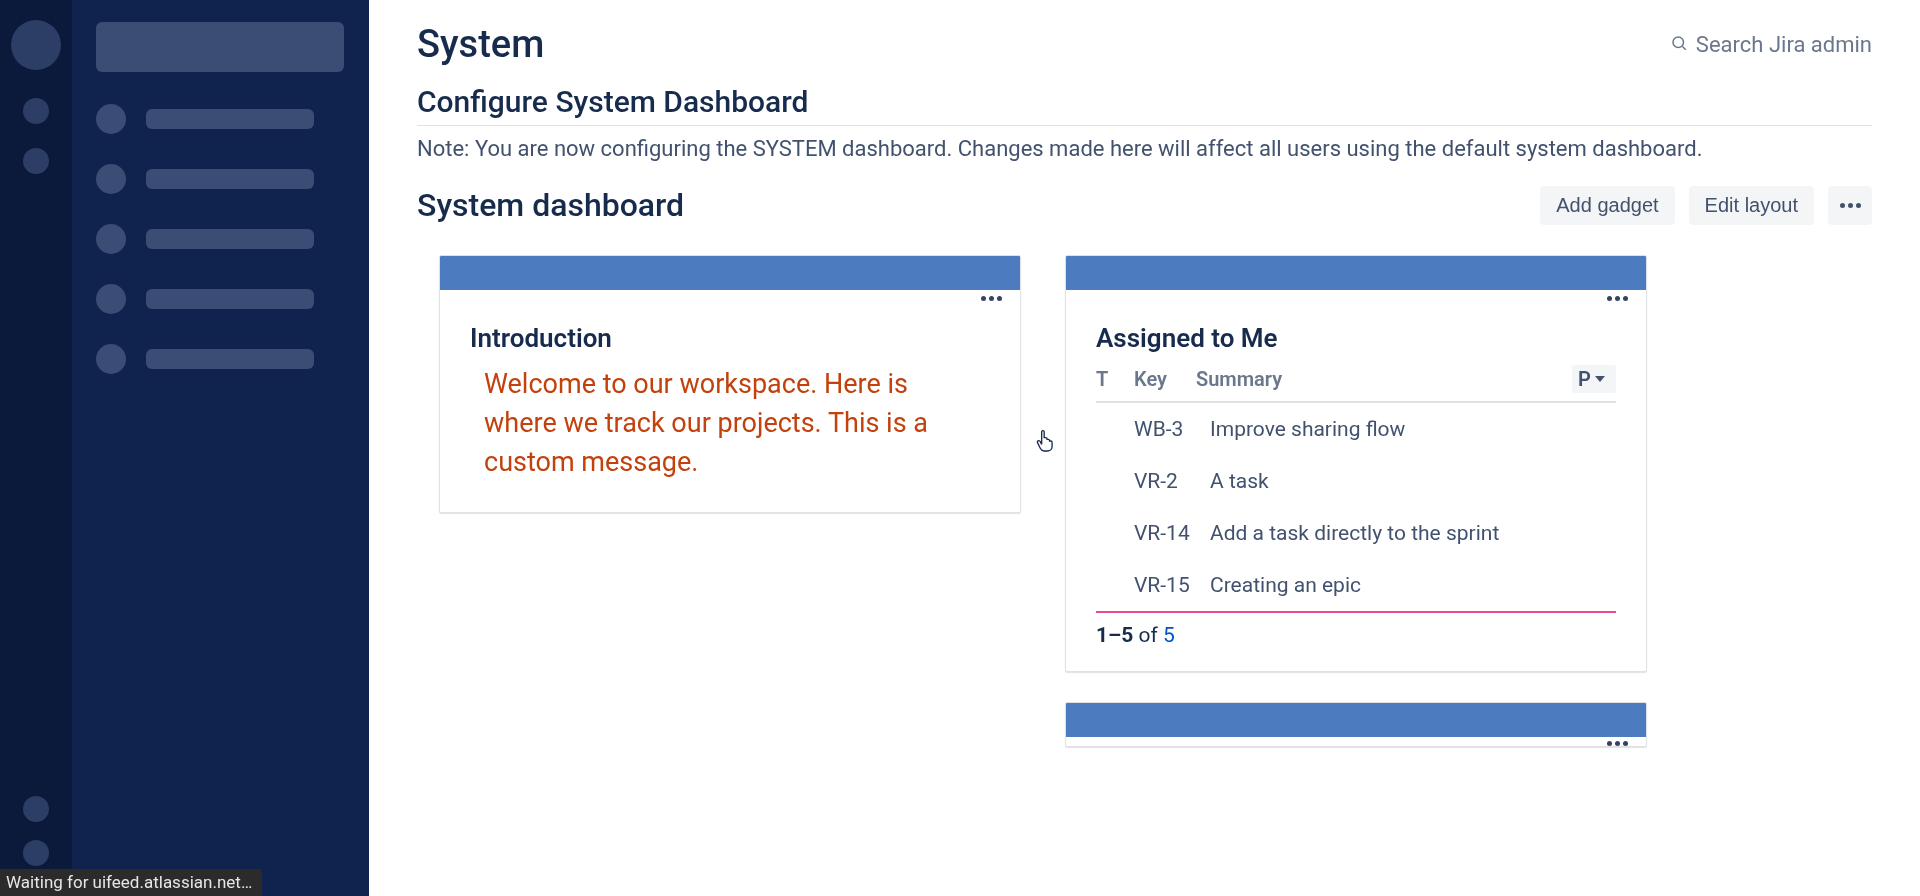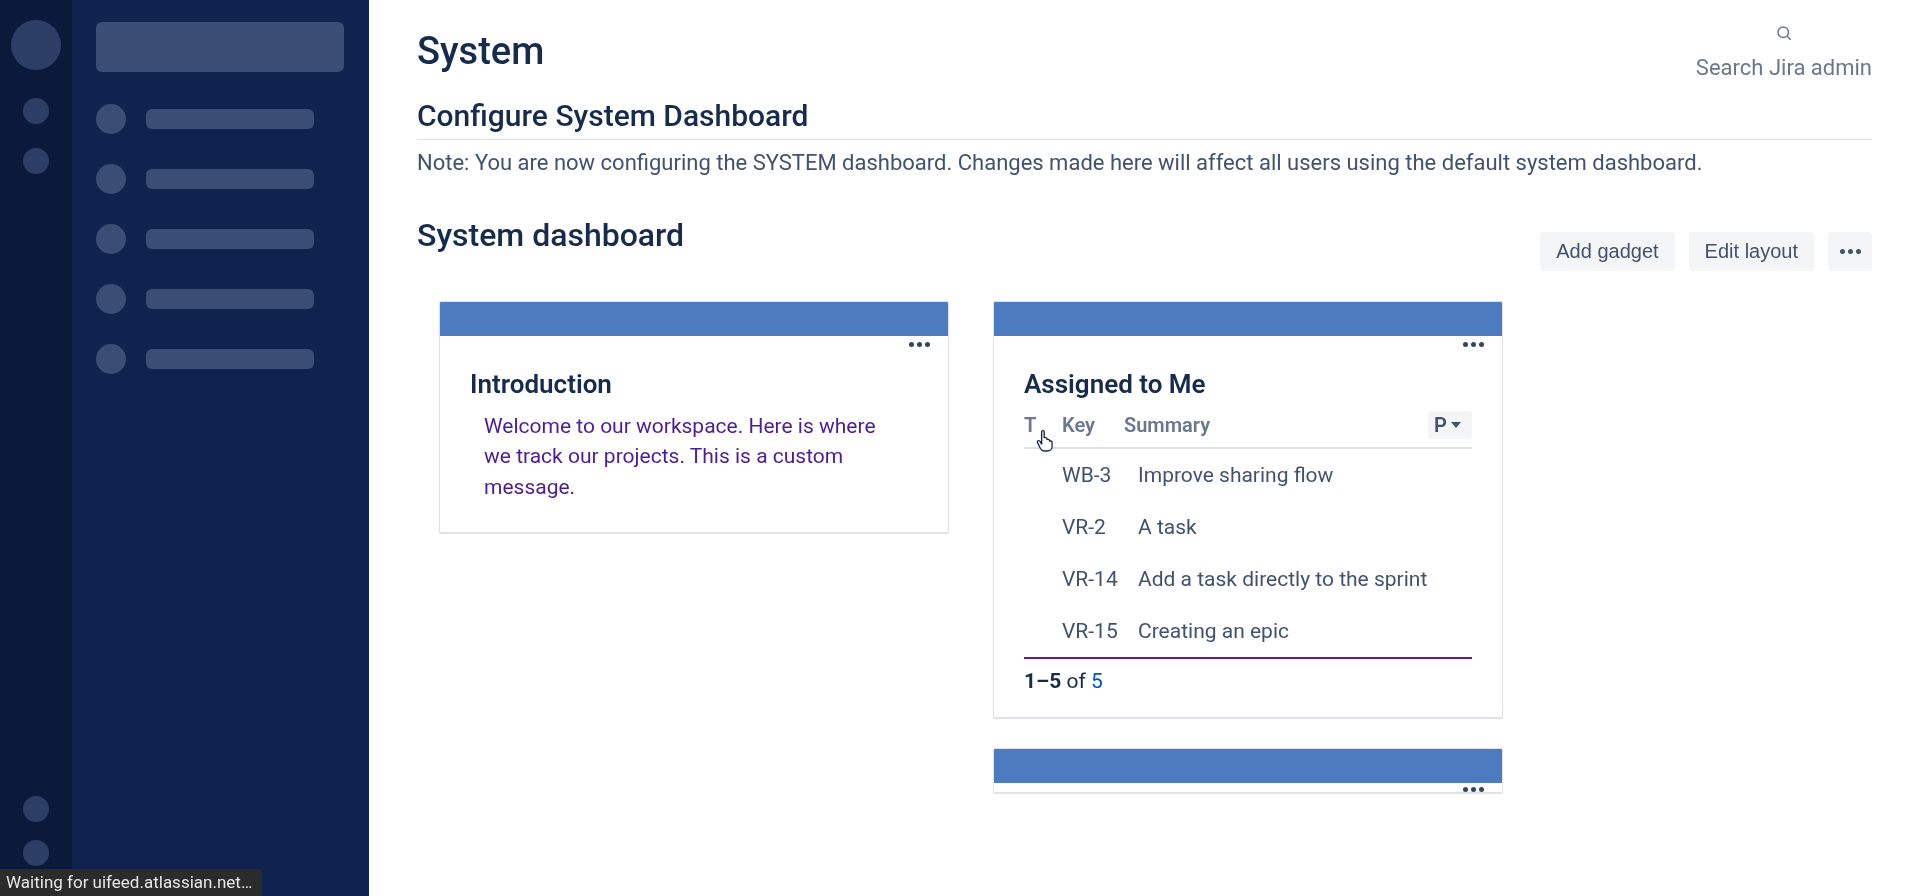--- a/index.html
+++ b/index.html
@@ -18,59 +18,59 @@
   .sidebar .row { display:flex; align-items:center; gap:20px; margin-bottom:30px;}
   .sidebar .row .circ { width:30px; height:30px; border-radius:50%; background:#3B4C75;}
   .sidebar .row .bar { width:168px; height:20px; border-radius:6px; background:#3B4C75;}
 
   
   .main { position:absolute; left:369px; top:0; right:0; height:100%; background:#fff; }
   .main-inner { padding: 22px 48px 0 48px; }
 
   .top-row { display:flex; align-items:center; justify-content:space-between; }
   .page-title { font-size:38px; font-weight:500; color:#172B4D; }
-  .search-admin { display:flex; align-items:center; gap:8px; color:#6B778C; font-size:22px;flex-direction:column; }
+  .search-admin { display:flex; align-items:center; gap:8px; color:#6B778C; font-size:22px; }
   .search-admin svg { width:18px; height:18px; stroke:#6B778C; }
 
   .subheading { font-size:30px; font-weight:500; color:#172B4D; margin-top:18px; padding-bottom:6px; border-bottom:1px solid #DFE1E6; }
   .note { font-size:22px; color:#42526E; margin-top:8px; line-height:1.35; }
 
   .dash-heading-row { display:flex; align-items:center; justify-content:space-between; margin-top:22px;}
   .dash-heading { font-size:32px; font-weight:500; color:#172B4D; }
-  .dash-actions { display:flex; gap:14px;margin-top:32px; }
+  .dash-actions { display:flex; gap:14px; }
   .btn { background:#F4F5F7; border:none; border-radius:4px; padding:8px 16px; font-size:20px; color:#42526E; cursor:pointer; }
   .btn-icon { width:44px; display:flex; align-items:center; justify-content:center; padding:8px 10px;}
   .ellipsis { display:flex; gap:3px;}
   .ellipsis span { width:5px; height:5px; border-radius:50%; background:#42526E; display:block;}
 
   
   .gadget-area { margin-top:30px; display:flex; gap:44px; align-items:flex-start; padding:0 22px;}
-  .col { width:510px; display:flex; flex-direction:column; gap:30px; }
+  .col { width:582px; display:flex; flex-direction:column; gap:30px; }
   .gadget { border:1px solid #DFE1E6; border-radius:2px; box-shadow:0 1px 1px rgba(9,30,66,0.13); background:#fff; overflow:hidden;}
   .gadget-header { height:34px; background:#4C7BBF; position:relative;}
   .gadget-body { padding:22px 30px 24px 30px; }
   .gadget-toolbar { display:flex; justify-content:flex-end; padding:6px 18px 0 0;}
   .gadget-toolbar .ellipsis span { background:#344563; }
 
   .gadget-title { font-size:26px; font-weight:600; color:#172B4D; margin-bottom:12px;}
-  .intro-text { font-size:21px; color:#4c1d95; line-height:1.45; padding:0 14px 6px 14px;}
+  .intro-text { font-size:27px; color:#c2410c; line-height:1.45; padding:0 14px 6px 14px;}
 
   
   .tbl-head { display:flex; align-items:center; border-bottom:2px solid #DFE1E6; padding:0 0 8px 0; font-size:20px; color:#6B778C; font-weight:600;}
   .tbl-head .col-t { width:38px;}
   .tbl-head .col-key { width:62px;}
   .tbl-head .col-summary { flex:1;}
   .tbl-head .col-p { width:44px; background:#F4F5F7; border-radius:3px; padding:2px 6px; display:flex; align-items:center; gap:4px; color:#42526E;}
   .chev { width:0; height:0; border-left:5px solid transparent; border-right:5px solid transparent; border-top:6px solid #42526E; display:inline-block;}
 
   .tbl-row { display:flex; align-items:flex-start; padding:14px 0; font-size:21px; color:#42526E;}
   .tbl-row .col-t { width:38px;}
   .tbl-row .col-key { width:62px; color:#42526E; margin-right:14px;}
   .tbl-row .col-summary { flex:1; color:#42526E;}
-  .tbl-foot { border-top:2px solid #701a75; padding-top:10px; font-size:21px; color:#172B4D;}
+  .tbl-foot { border-top:2px solid #ec4899; padding-top:10px; font-size:21px; color:#172B4D;}
   .tbl-foot .bold { font-weight:700;}
   .tbl-foot .link { color:#0052CC;}
   .gadget-partial .gadget-toolbar { padding-top:4px;}
 
   
   .cursor { position:absolute; pointer-events:none; }
   .cursor svg { width:20px; height:24px; }
 
   
   .status-bar { position:absolute; left:0; bottom:0; height:27px; background:#2B2B2B; color:#E6E6E6; font-size:17px; padding:3px 10px 0 6px; border-top-right-radius:3px;}

